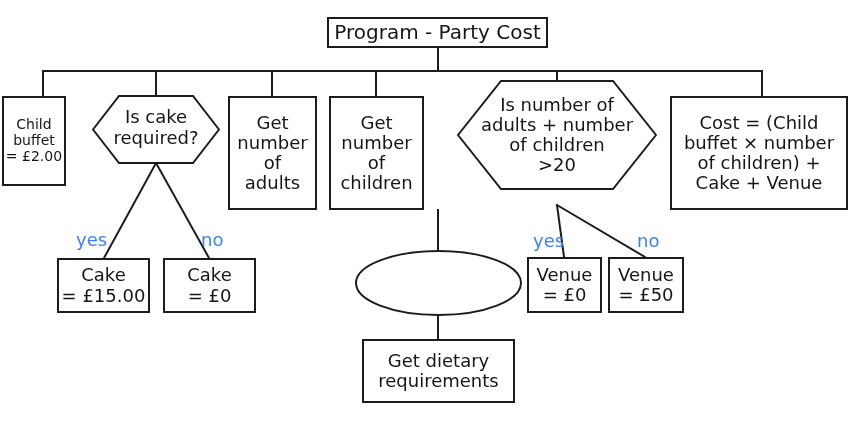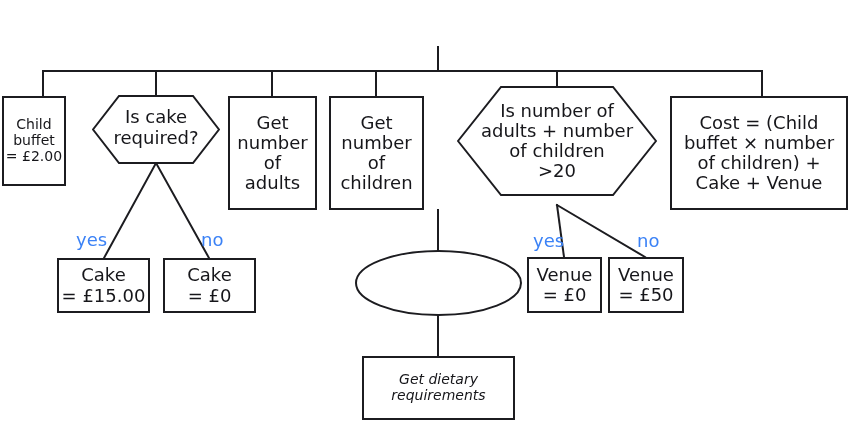--- a/index.html
+++ b/index.html
@@ -114,20 +114,21 @@
 
       <line x1="557" y1="205" x2="564" y2="257"></line>
       <line x1="557" y1="205" x2="645" y2="257"></line>
 
       <line x1="438" y1="210" x2="438" y2="250"></line>
 
       <line x1="438" y1="315" x2="438" y2="356"></line>
     </g>
   </svg>
 
+  <div class="node proc title-node" style="left:327px; top:17px; width:221px; height:31px; font-size:20px;">Program - Party Cost</div>
 
   <div class="node proc" style="left:2px; top:96px; width:64px; height:90px; font-size:14px;">Child
 buffet
 = £2.00</div>
 
   <div class="hexwrap" style="left:92px; top:95px; width:128px; height:65px; font-size:18px;">
     <svg width="128" height="69" viewBox="0 0 128 69" xmlns="http://www.w3.org/2000/svg">
       <polygon points="27,1 101,1 127,34.5 101,68 27,68 1,34.5" fill="#ffffff" stroke="#1c1c20" stroke-width="2"></polygon>
     </svg>
     <span class="hextext">Is cake
@@ -137,21 +138,21 @@
   <div class="node proc" style="left:228px; top:96px; width:89px; height:114px; font-size:18px;">Get
 number
 of
 adults</div>
 
   <div class="node proc" style="left:329px; top:96px; width:95px; height:114px; font-size:18px;">Get
 number
 of
 children</div>
 
-  <div class="hexwrap" style="left:457px; top:86px; width:200px; height:110px; font-size:18px;">
+  <div class="hexwrap" style="left:457px; top:80px; width:200px; height:110px; font-size:18px;">
     <svg width="200" height="110" viewBox="0 0 200 110" xmlns="http://www.w3.org/2000/svg">
       <polygon points="44,1 156,1 199,55 156,109 44,109 1,55" fill="#ffffff" stroke="#1c1c20" stroke-width="2"></polygon>
     </svg>
     <span class="hextext">Is number of
 adults + number
 of children
 &gt;20</span>
   </div>
 
   <div class="node proc" style="left:670px; top:96px; width:178px; height:114px; font-size:18px;">Cost = (Child
@@ -170,21 +171,21 @@
 
   <div class="node proc" style="left:608px; top:257px; width:76px; height:56px; font-size:18px;">Venue
 = £50</div>
 
   <div class="ellipsewrap" style="left:355px; top:250px; width:167px; height:66px; font-size:18px;">
     <svg width="167" height="66" viewBox="0 0 167 66" xmlns="http://www.w3.org/2000/svg">
       <ellipse cx="83.5" cy="33" rx="82.5" ry="32" fill="#ffffff" stroke="#1c1c20" stroke-width="2"></ellipse>
     </svg>
   </div>
 
-  <div class="node proc" style="left:362px; top:356px; width:153px; height:64px; font-size:14px;font-style:italic;">Get dietary
+  <div class="node proc" style="left:362px; top:339px; width:153px; height:64px; font-size:18px;">Get dietary
 requirements</div>
 
   <div class="edge-label" style="left:76px; top:229px;">yes</div>
 
   <div class="edge-label" style="left:201px; top:229px;">no</div>
 
   <div class="edge-label" style="left:533px; top:230px;">yes</div>
 
   <div class="edge-label" style="left:637px; top:230px;">no</div>
 

